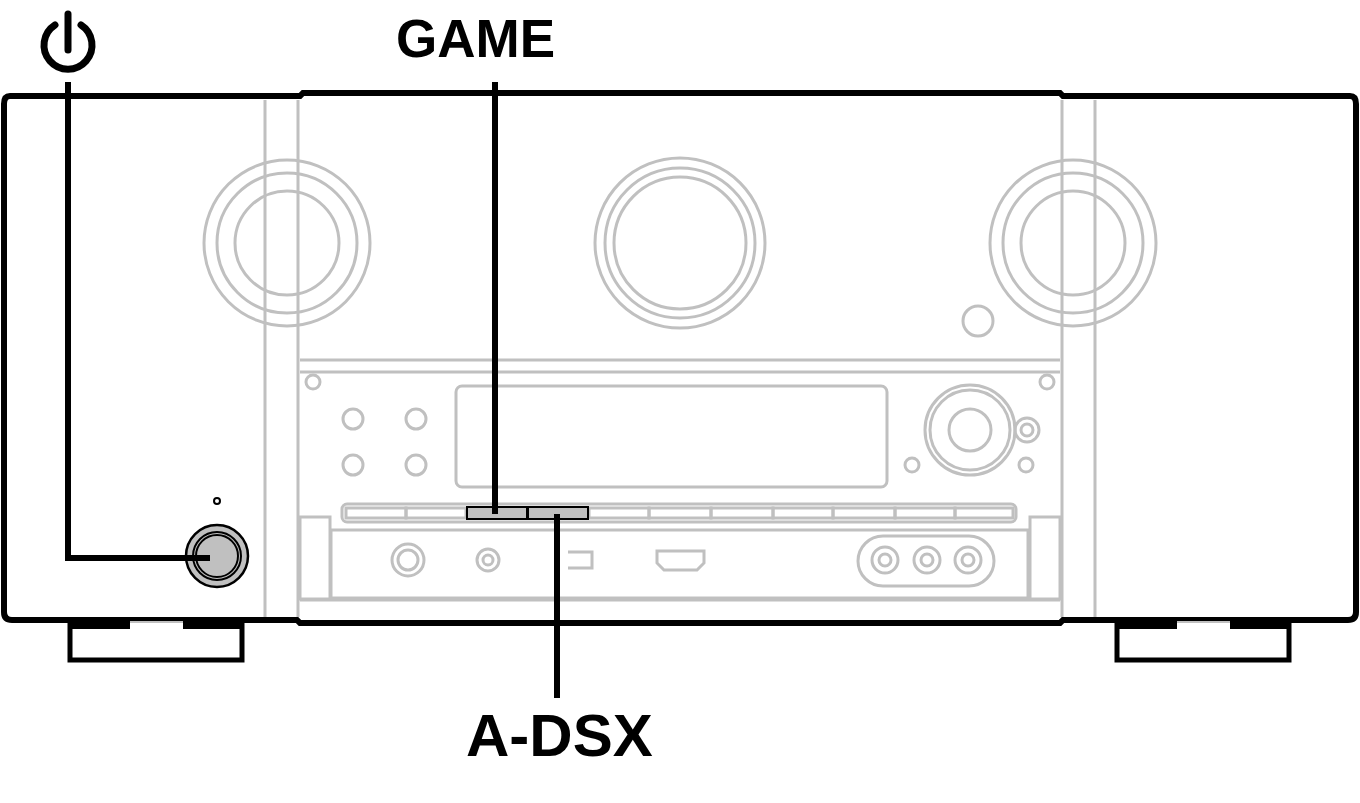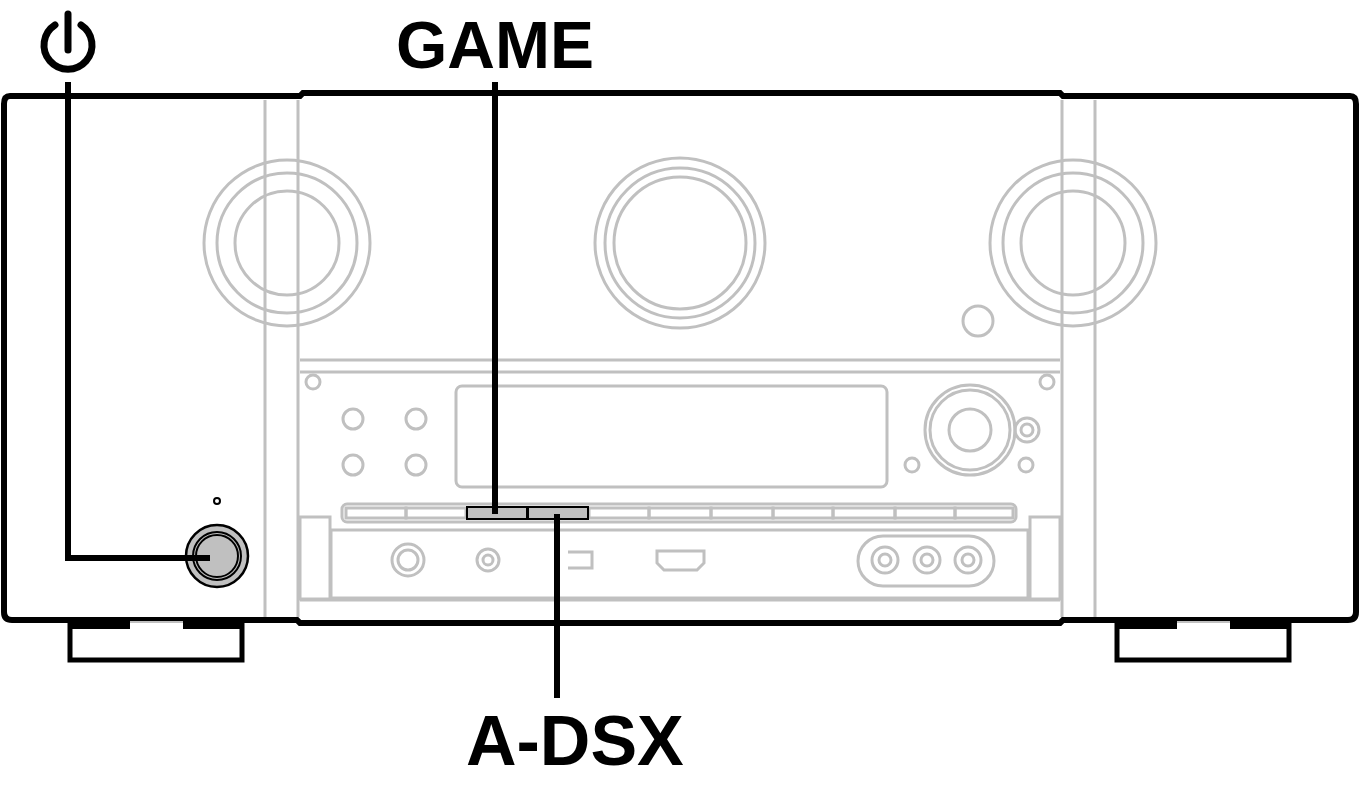--- a/index.html
+++ b/index.html
@@ -1,20 +1,20 @@
 <!DOCTYPE html>
 <html><head>
 <meta charset="utf-8">
 <style>
   html,body{margin:0;padding:0;background:#ffffff;}
   body{width:1360px;height:803px;position:relative;overflow:hidden;font-family:"Liberation Sans",sans-serif;}
   svg{position:absolute;left:0;top:0;}
   .label{position:absolute;font-weight:bold;color:#000;font-family:"Liberation Sans",sans-serif;line-height:1;}
-  #lbl-game{left:396px;top:12px;font-size:66px;}
-  #lbl-adsx{left:466px;top:706px;font-size:70px;}
+  #lbl-game{left:396px;top:12px;font-size:53px;}
+  #lbl-adsx{left:466px;top:706px;font-size:60px;}
 </style>
 </head>
 <body>
 
 <svg width="1360" height="803" viewBox="0 0 1360 803">
 
   <g fill="none" stroke="#000" stroke-width="7" stroke-linecap="round">
     <line x1="68" y1="14" x2="68" y2="50"></line>
     <path d="M55 25 A24 24 0 1 0 81 25"></path>
   </g>

